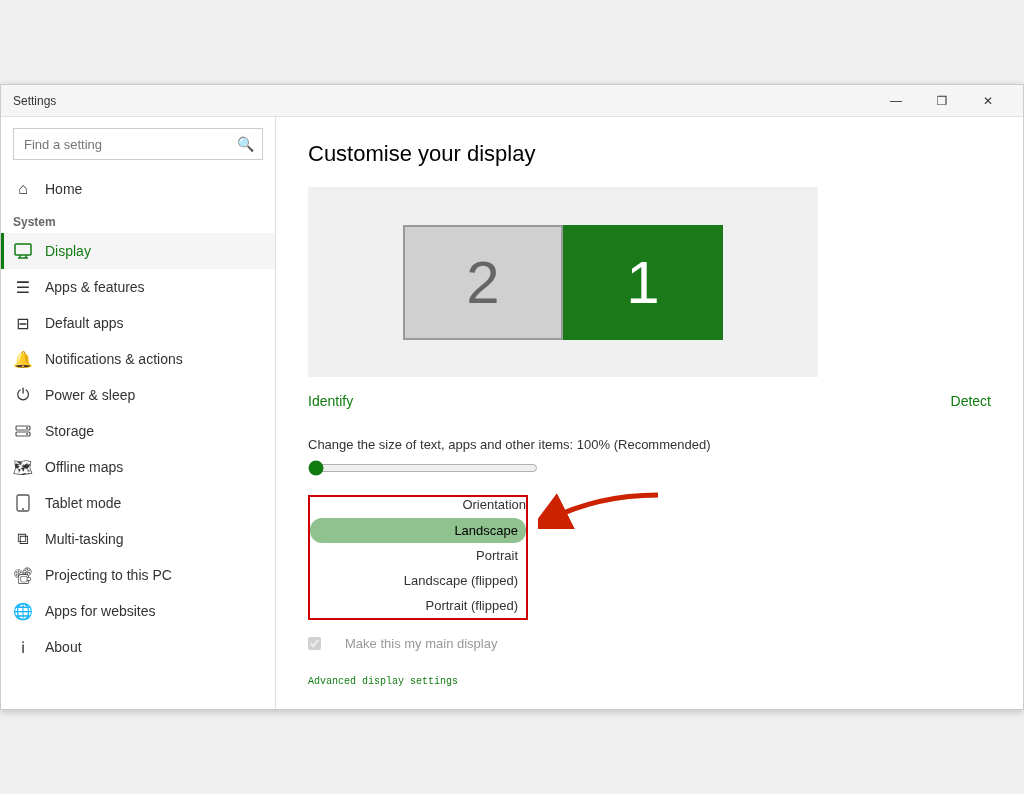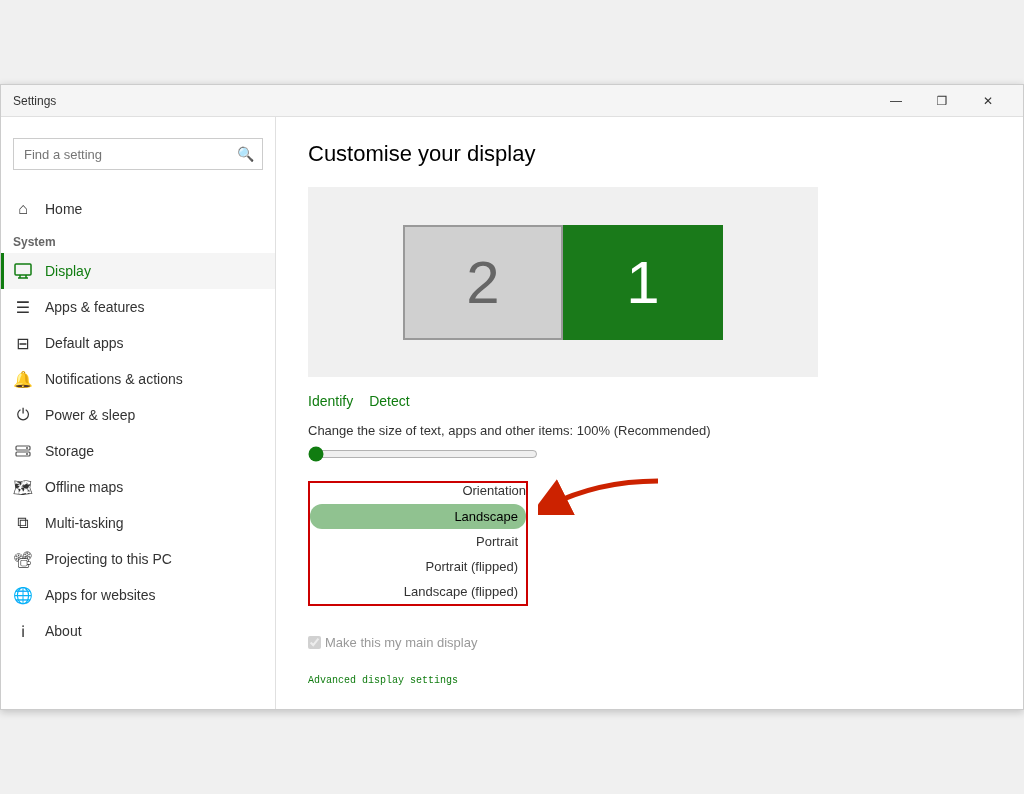--- a/index.html
+++ b/index.html
@@ -57,21 +57,21 @@
     }
     .sidebar {
       width: 275px;
       background: #fff;
       border-right: 1px solid #e0e0e0;
       display: flex;
       flex-direction: column;
       overflow-y: auto;
     }
     .search-box {
-      margin: 21px 12px;
+      margin: 11px 12px;
       position: relative;
     }
     .search-box input {
       width: 100%;
       height: 32px;
       border: 1px solid #ccc;
       padding: 0 30px 0 10px;
       font-size: 13px;
       outline: none;
       color: #333;
@@ -151,21 +151,22 @@
       color: #666;
     }
     .monitor-active {
       background: #1a7a1a;
       color: #fff;
       border-color: #1a7a1a;
     }
     .actions-row {
       display: flex;
       gap: 16px;
-      margin-bottom: 14px;
+      margin-bottom: 28px;
+      justify-content: space-between;
     }
     .link-btn {
       background: none;
       border: none;
       color: #107c10;
       font-size: 14px;
       cursor: pointer;
       padding: 0;
     }
     .scale-label {
@@ -199,25 +200,24 @@
       color: #333;
       border-radius: 12px;
     }
     .orientation-option.selected {
       background: #90c290;
       color: #000;
     }
     .checkbox-row {
       display: flex;
       align-items: center;
-      gap: 4px;
+      gap: 24px;
       margin-bottom: 20px;
       color: #999;
       font-size: 13px;
-      margin-top: 13px;
     }
     .checkbox-row input[type=checkbox] {
       accent-color: #107c10;
     }
     .button-row {
       display: flex;
       gap: 8px;
       margin-bottom: 20px;
     }
     .btn {
@@ -312,20 +312,29 @@
           </svg>
         </span>
         <span>Storage</span>
       </div>
 
       <div class="nav-item">
         <span class="nav-icon">🗺</span>
         <span>Offline maps</span>
       </div>
 
+      <div class="nav-item">
+        <span class="nav-icon">
+          <svg width="16" height="18" viewBox="0 0 16 18">
+            <rect x="2" y="1" width="12" height="16" rx="1.5" fill="none" stroke="#555" stroke-width="1.3"></rect>
+            <circle cx="8" cy="15" r="1" fill="#555"></circle>
+          </svg>
+        </span>
+        <span>Tablet mode</span>
+      </div>
 
       <div class="nav-item">
         <span class="nav-icon">⧉</span>
         <span>Multi-tasking</span>
       </div>
 
       <div class="nav-item">
         <span class="nav-icon">📽</span>
         <span>Projecting to this PC</span>
       </div>
@@ -367,22 +376,22 @@
       <div class="slider-container">
         <input type="range" class="slider" min="100" max="175" value="100" style="">
       </div>
 
       
       <div style="position:relative; display:inline-block;">
         <div class="orientation-box">
           <div class="orientation-label">Orientation</div>
           <div class="orientation-option selected">Landscape</div>
           <div class="orientation-option">Portrait</div>
+          <div class="orientation-option">Landscape (flipped)</div>
           <div class="orientation-option">Portrait (flipped)</div>
-          <div class="orientation-option">Landscape (flipped)</div>
         </div>
         
         <svg class="arrow-svg" width="130" height="70" viewBox="0 0 130 70" style="position:absolute;right:-140px;top:-10px;">
           <defs>
             <marker id="arrowhead" markerWidth="8" markerHeight="8" refX="4" refY="4" orient="auto">
               <polygon points="0 0, 8 4, 0 8" fill="#cc2200"></polygon>
             </marker>
           </defs>
           <path d="M120,10 Q60,10 10,35" stroke="#cc2200" stroke-width="5" fill="none" marker-end="url(#arrowhead)"></path>
         </svg>

